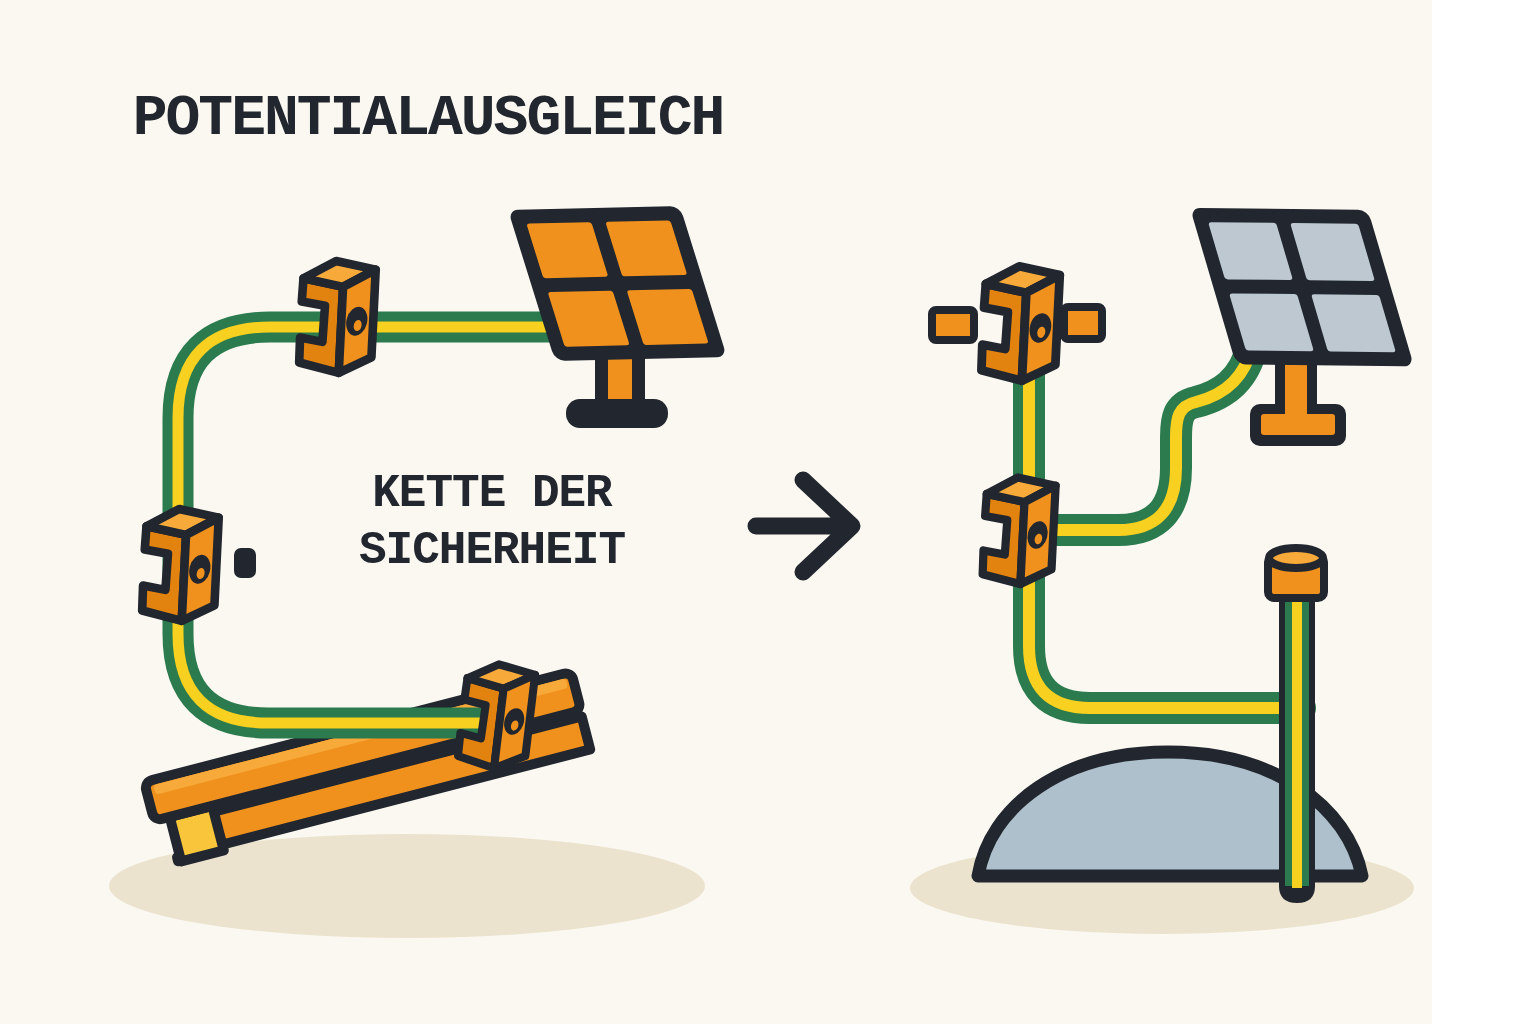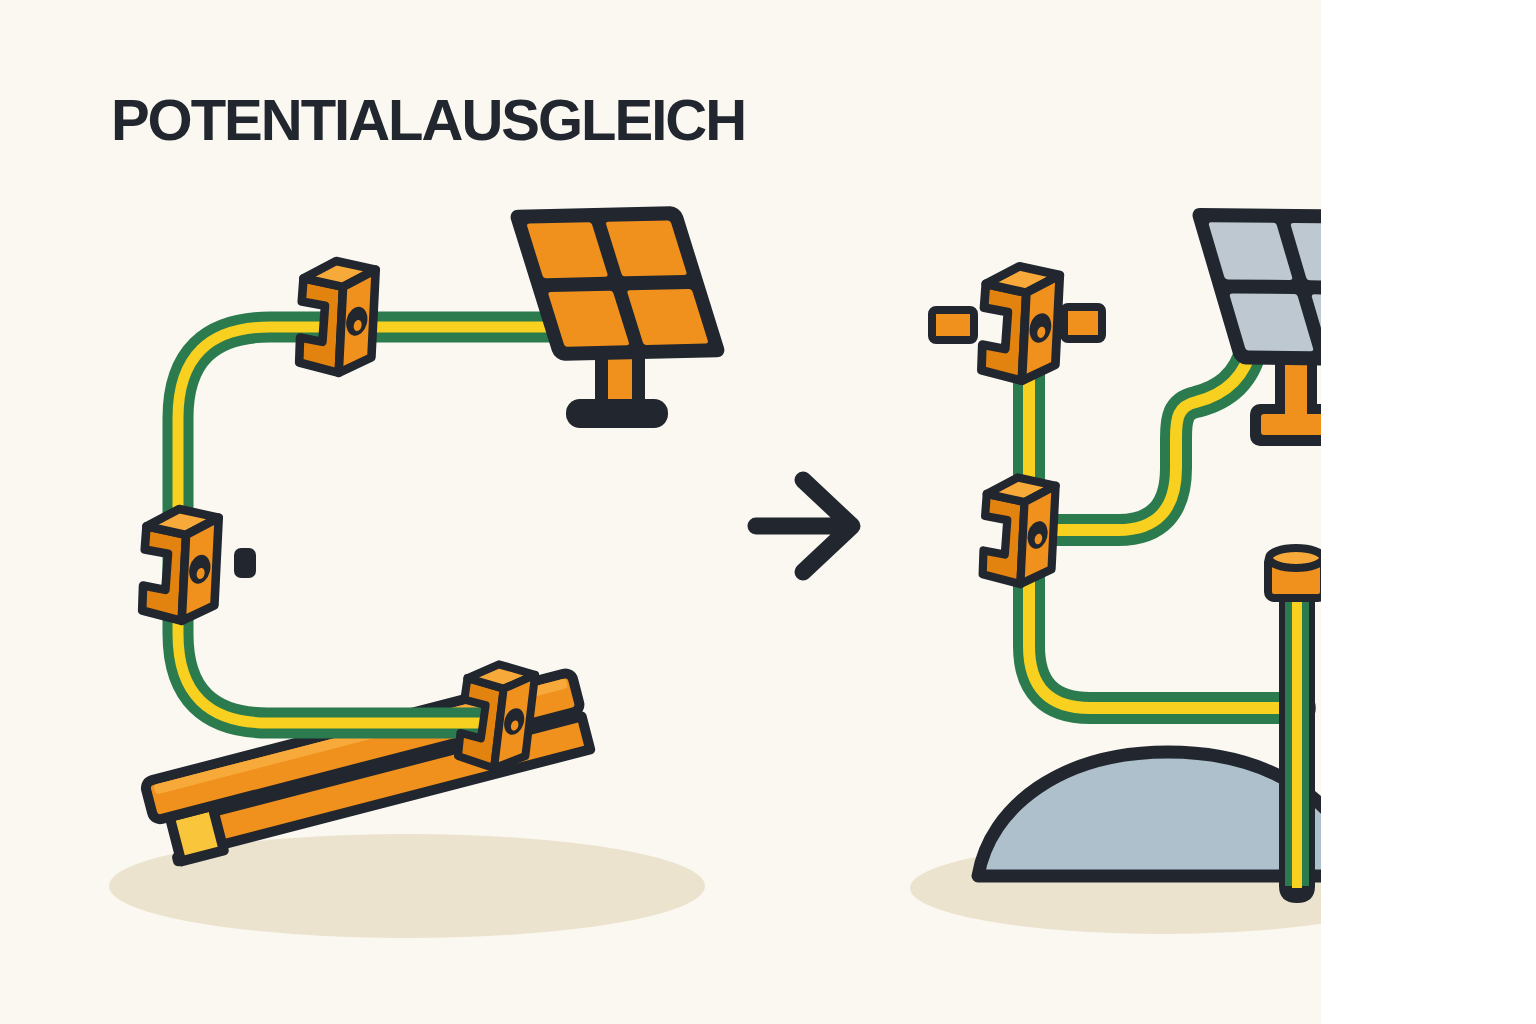--- a/index.html
+++ b/index.html
@@ -1,19 +1,19 @@
 <!DOCTYPE html>
 <html style="--background: #FAF8F1; --ink: #21262F; --orange: #F0911D; --orange-light: #F7A93A; --orange-deep: #E2820F; --orange-pale: #F9C53A; --cable-green: #2B7B4E; --cable-yellow: #F8D01F; --panel-gray: #BDC8D1; --mound-gray: #AEC0CB; --shadow: #ECE3CF;"><head>
 <meta charset="utf-8">
 <style>
   html,body{margin:0;padding:0;}
   .canvas{
-    position:relative;width:1321px;height:1024px;overflow:hidden;
+    position:relative;width:1432px;height:1024px;overflow:hidden;
     background:var(--background,#FAF8F1);
-    font-family:Liberation Sans, sans-serif;
+    font-family:Liberation Mono, monospace;
   }
   .illustration{position:absolute;left:0;top:0;}
   .title{
     position:absolute;top:86px;margin:0;font-weight:bold;font-size:58px;
     letter-spacing:-2px;color:var(--ink,#21262F);text-align:center;white-space:nowrap;
   }
   .title-left{left:0;width:856px;}
   .title-right{left:856px;width:560px;}
   .caption{
     position:absolute;left:292px;top:466px;width:400px;text-align:center;
@@ -122,14 +122,18 @@
 
       <rect x="932" y="310" width="42" height="30" rx="4" fill="var(--orange)" stroke="var(--ink)" stroke-width="8"></rect>
       <rect x="1064" y="307" width="38" height="32" rx="4" fill="var(--orange)" stroke="var(--ink)" stroke-width="8"></rect>
       <use href="#clamp" transform="translate(970,254) scale(0.88)"></use>
       <use href="#clamp" transform="translate(972,466) scale(0.82)"></use>
     </g>
   </svg>
 
   <h1 class="title title-left">POTENTIALAUSGLEICH</h1>
 
+  <div class="caption">
+    <span>KETTE DER</span>
+    <span>SICHERHEIT</span>
+  </div>
 
 </div>
 
 </body></html>

